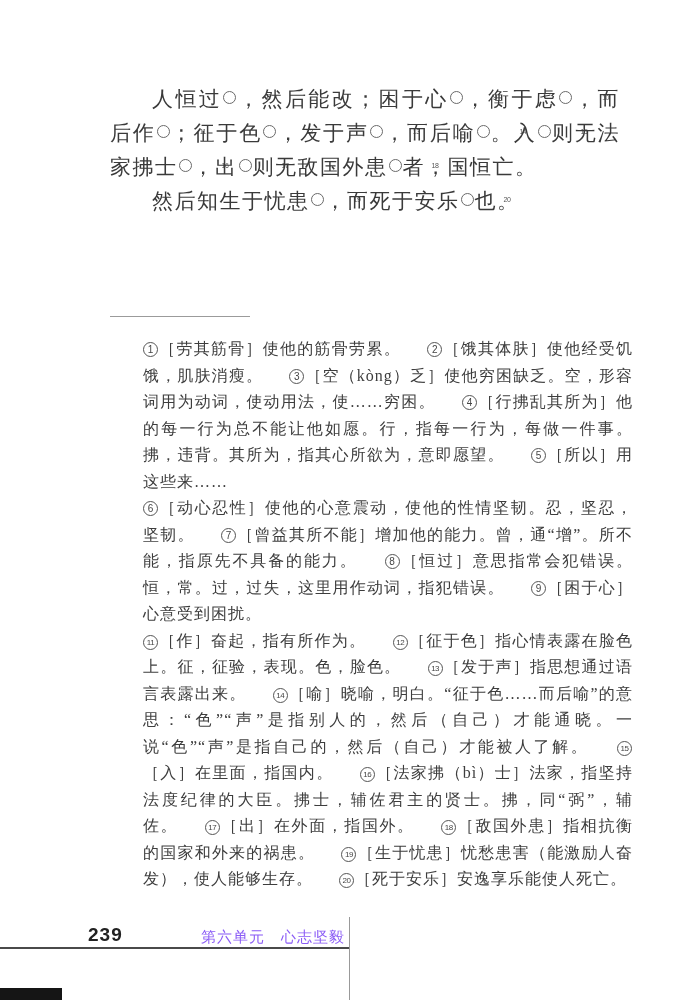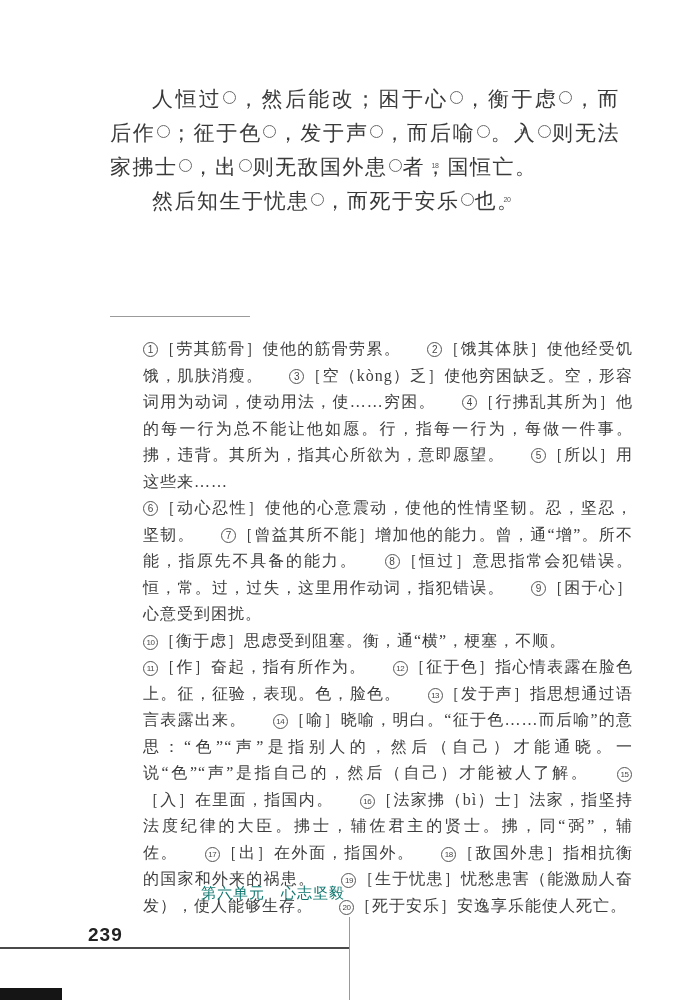--- a/index.html
+++ b/index.html
@@ -51,22 +51,22 @@
   }
   .circ.d2{font-size:8px;letter-spacing:-0.5px;}
 
   
   .page-num{
     position:absolute;left:88px;top:924px;
     font-family:"Liberation Sans","DejaVu Sans",sans-serif;
     font-weight:bold;font-size:19px;letter-spacing:1px;color:#222;
   }
   .unit-title{
-    position:absolute;right:355px;top:884px;
-    font-size:15px;letter-spacing:1px;color:#0f766e;white-space:nowrap;
+    position:absolute;right:355px;top:928px;
+    font-size:15px;letter-spacing:1px;color:#8b5cf6;white-space:nowrap;
   }
   .footer-rule{
     position:absolute;left:0;top:947px;width:349px;height:2px;background:#4a4a4a;
   }
   .footer-vrule{
     position:absolute;left:349px;top:917px;width:1px;height:83px;background:#999;
   }
   .corner-bar{
     position:absolute;left:0;top:988px;width:62px;height:12px;background:#151515;
   }
@@ -79,21 +79,20 @@
   <div class="lesson" id="lesson">
       <p class="indent">人恒过<span class="ref">8</span>，然后能改；困于心<span class="ref">9</span>，衡于虑<span class="ref d2">10</span>，而后作<span class="ref d2">11</span>；征于色<span class="ref d2">12</span>，发于声<span class="ref d2">13</span>，而后喻<span class="ref d2">14</span>。入<span class="ref d2">15</span>则无法家拂士<span class="ref d2">16</span>，出<span class="ref d2">17</span>则无敌国外患<span class="ref d2">18</span>者，国恒亡。</p>
       <p class="indent">然后知生于忧患<span class="ref d2">19</span>，而死于安乐<span class="ref d2">20</span>也。</p>
     </div>
 
   <div class="sep"></div>
 
   <div class="notes" id="notes">
       <p class="grp"><span class="note"><span class="circ">1</span>［劳其筋骨］使他的筋骨劳累。</span><span class="gap">　 </span><span class="note"><span class="circ">2</span>［饿其体肤］使他经受饥饿，肌肤消瘦。</span><span class="gap">　 </span><span class="note"><span class="circ">3</span>［空（kòng）乏］使他穷困缺乏。空，形容词用为动词，使动用法，使……穷困。</span><span class="gap">　 </span><span class="note"><span class="circ">4</span>［行拂乱其所为］他的每一行为总不能让他如愿。行，指每一行为，每做一件事。拂，违背。其所为，指其心所欲为，意即愿望。</span><span class="gap">　 </span><span class="note"><span class="circ">5</span>［所以］用这些来……</span></p>
       <p class="grp"><span class="note"><span class="circ">6</span>［动心忍性］使他的心意震动，使他的性情坚韧。忍，坚忍，坚韧。</span><span class="gap">　 </span><span class="note"><span class="circ">7</span>［曾益其所不能］增加他的能力。曾，通“增”。所不能，指原先不具备的能力。</span><span class="gap">　 </span><span class="note"><span class="circ">8</span>［恒过］意思指常会犯错误。恒，常。过，过失，这里用作动词，指犯错误。</span><span class="gap">　 </span><span class="note"><span class="circ">9</span>［困于心］心意受到困扰。</span></p>
-      <p class="grp"><span class="note"><span class="circ d2">10</span>［衡于虑］思虑受到阻塞。衡，通“横”，梗塞，不顺。</span></p>
       <p class="grp"><span class="note"><span class="circ d2">11</span>［作］奋起，指有所作为。</span><span class="gap">　 </span><span class="note"><span class="circ d2">12</span>［征于色］指心情表露在脸色上。征，征验，表现。色，脸色。</span><span class="gap">　 </span><span class="note"><span class="circ d2">13</span>［发于声］指思想通过语言表露出来。</span><span class="gap">　 </span><span class="note"><span class="circ d2">14</span>［喻］晓喻，明白。“征于色……而后喻”的意思：“色”“声”是指别人的，然后（自己）才能通晓。一说“色”“声”是指自己的，然后（自己）才能被人了解。</span><span class="gap">　 </span><span class="note"><span class="circ d2">15</span>［入］在里面，指国内。</span><span class="gap">　 </span><span class="note"><span class="circ d2">16</span>［法家拂（bì）士］法家，指坚持法度纪律的大臣。拂士，辅佐君主的贤士。拂，同“弼”，辅佐。</span><span class="gap">　 </span><span class="note"><span class="circ d2">17</span>［出］在外面，指国外。</span><span class="gap">　 </span><span class="note"><span class="circ d2">18</span>［敌国外患］指相抗衡的国家和外来的祸患。</span><span class="gap">　 </span><span class="note"><span class="circ d2">19</span>［生于忧患］忧愁患害（能激励人奋发），使人能够生存。</span><span class="gap">　 </span><span class="note"><span class="circ d2">20</span>［死于安乐］安逸享乐能使人死亡。</span></p>
     </div>
 
   <span class="page-num">239</span>
   <span class="unit-title">第六单元　心志坚毅</span>
   <div class="footer-rule"></div>
   <div class="footer-vrule"></div>
   <div class="corner-bar"></div>
 
 </div>

